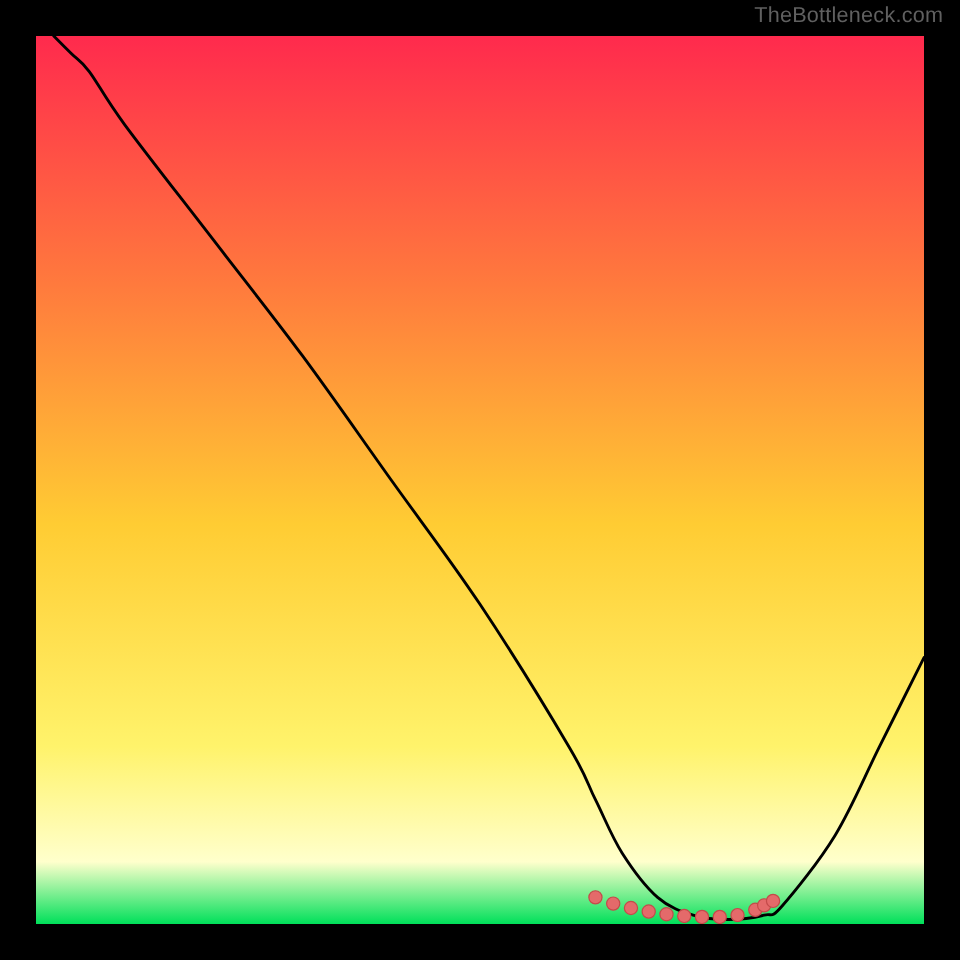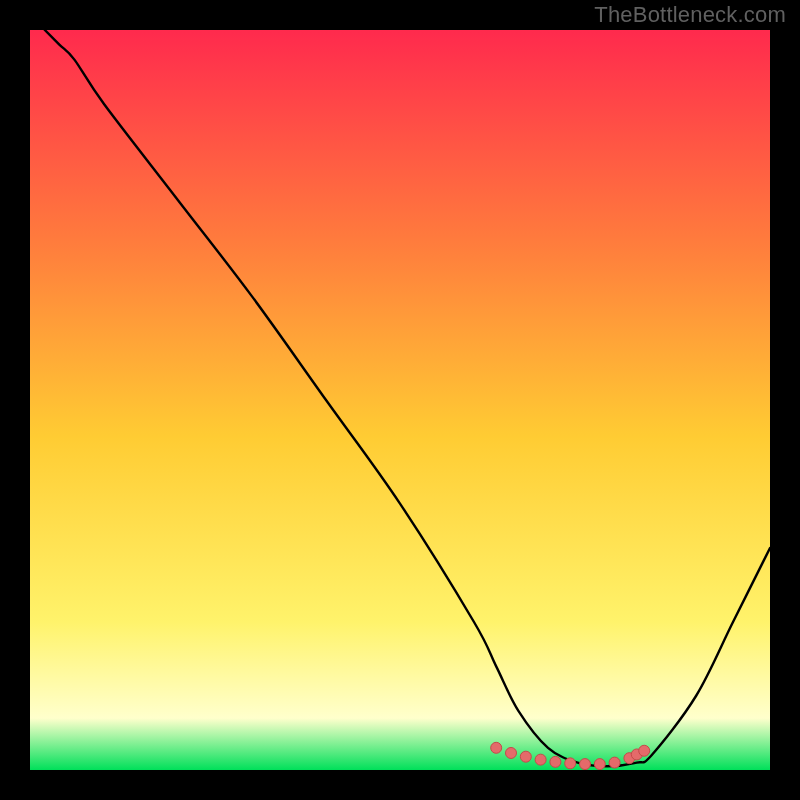--- a/index.html
+++ b/index.html
@@ -17,21 +17,21 @@
     top: 0;
     width: 800px;
     height: 800px;
     background: #000;
   }
   .watermark {
     position: absolute;
     top: 2px;
     right: 14px;
     color: #606060;
-    font-size: 22px;
+    font-size: 18px;
     font-weight: 400;
     letter-spacing: 0.2px;
     user-select: none;
     z-index: 5;
     font-family: Arial, sans-serif;
     margin-left: 24px;
   }
   svg.plot {
     position: absolute;
     left: 30px;

